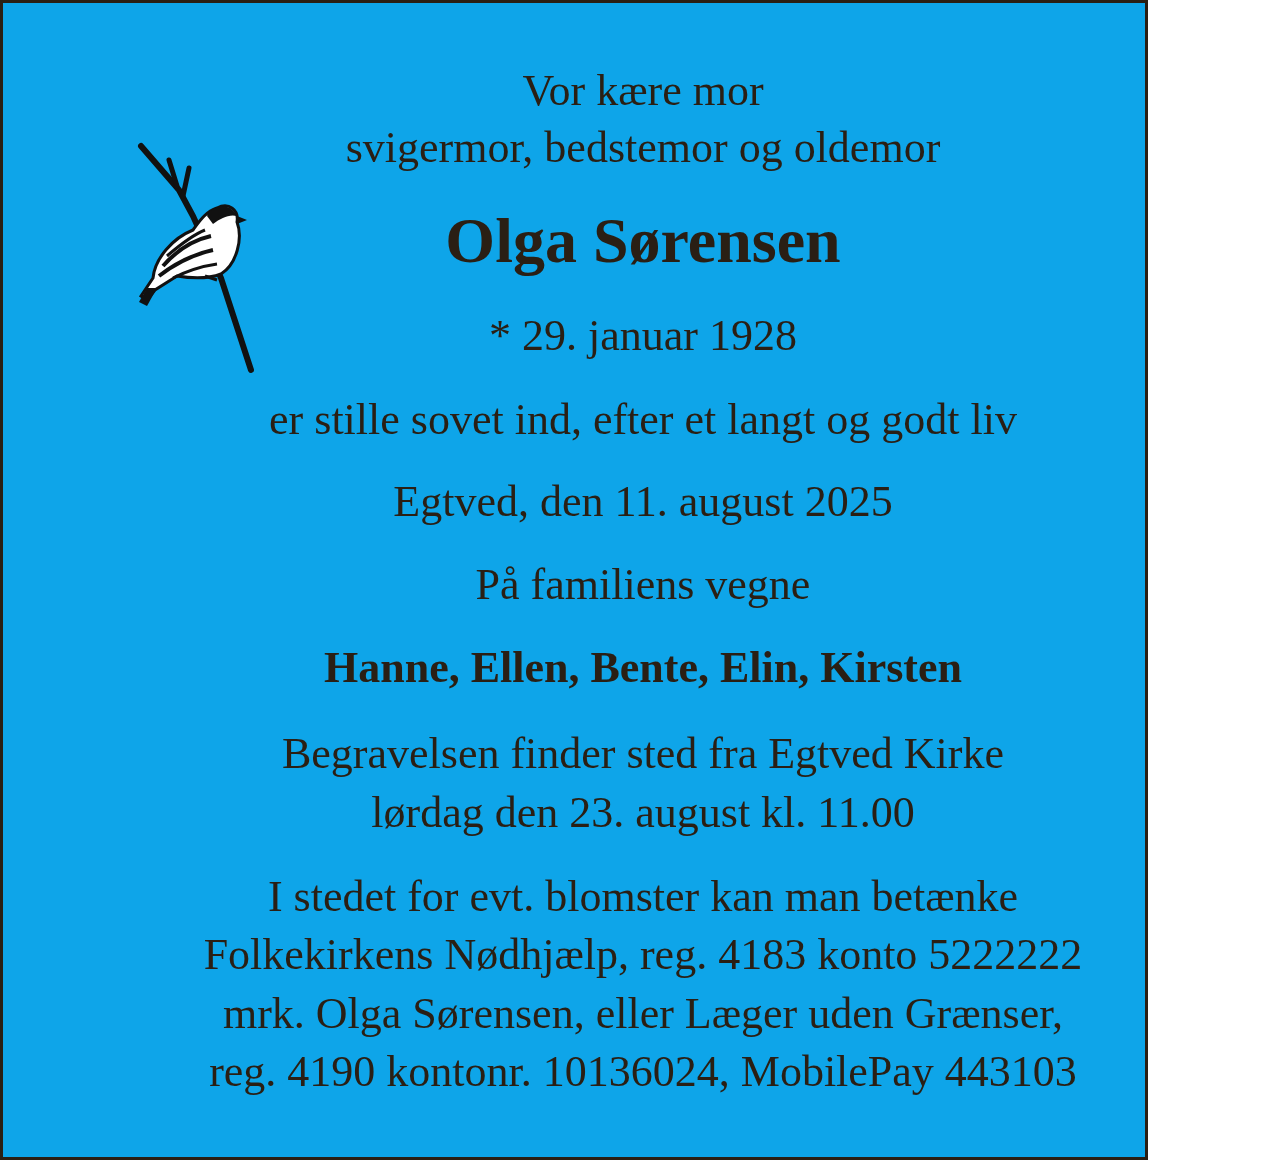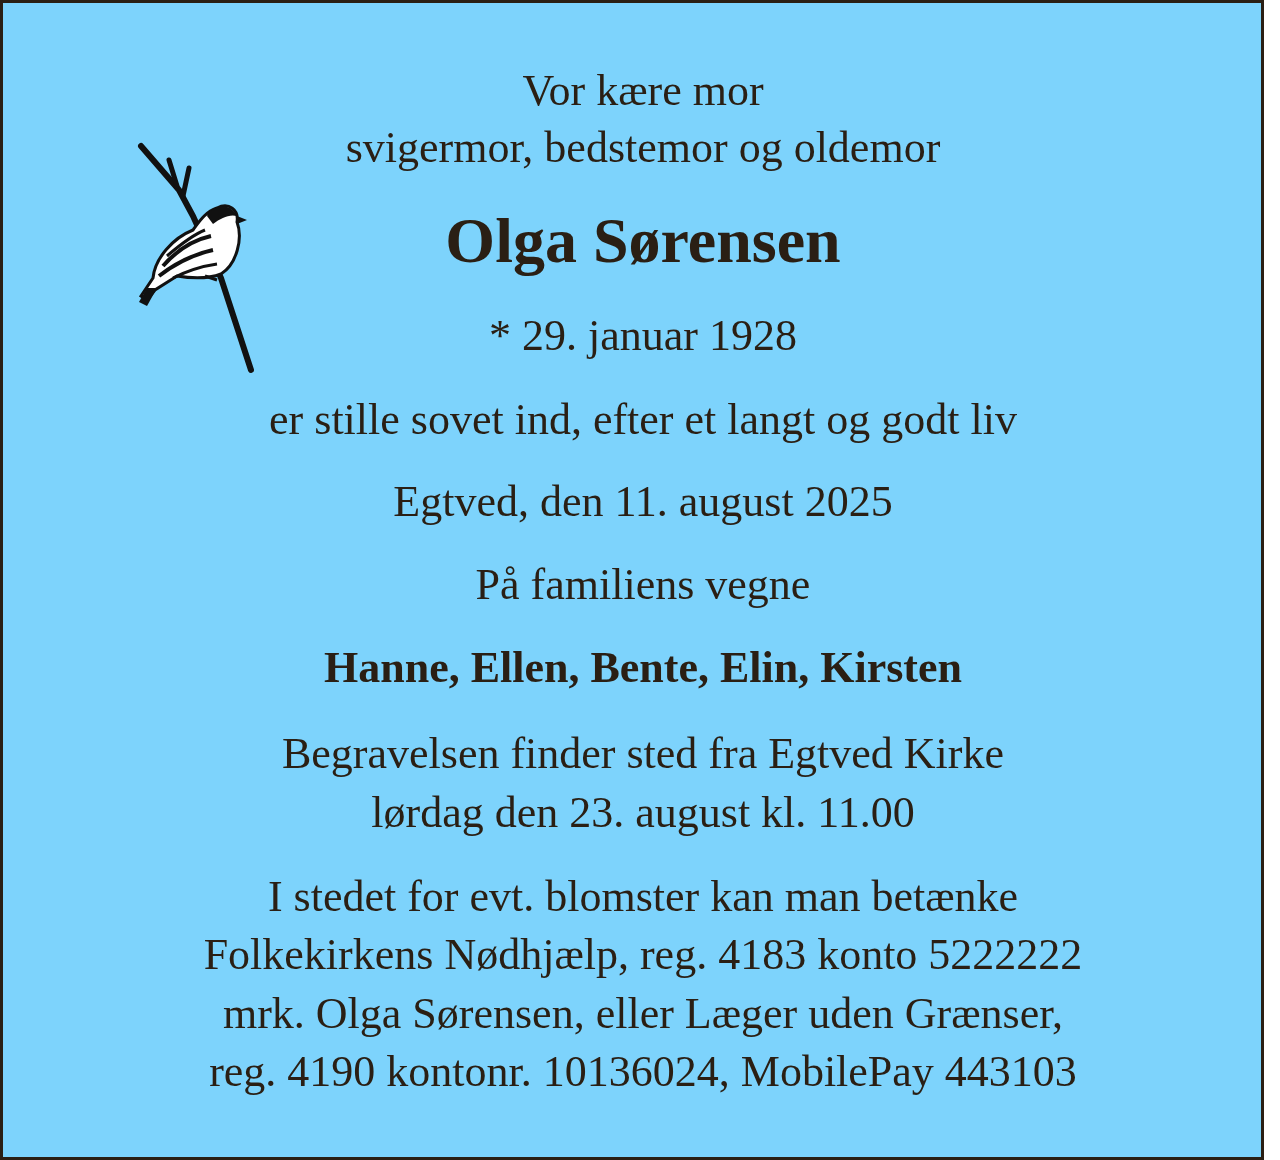--- a/index.html
+++ b/index.html
@@ -1,19 +1,19 @@
 <!DOCTYPE html>
 <html><head>
 <meta charset="utf-8">
 <style>
   html, body { margin:0; padding:0; background:#fff; }
   body { width:1280px; height:1160px; overflow:hidden; }
   .frame {
-    position:absolute; left:0; top:0; width:1264px; height:1160px;
-    box-sizing:border-box; border:3px solid #2a1f14; background:#7dd3fc;
+    position:absolute; left:0; top:0; width:1148px; height:1160px;
+    box-sizing:border-box; border:3px solid #2a1f14; background:#0ea5e9;
   }
   .txt {
     position:absolute; left:0; width:1280px; text-align:center;
     font-family:"Liberation Serif", "DejaVu Serif", serif;
     color:#2a1f14; white-space:nowrap;
   }
   .n { font-size:44px; line-height:56px; }
   .b { font-weight:bold; }
   .bird { position:absolute; left:130px; top:135px; width:125px; height:240px; }
 </style>

